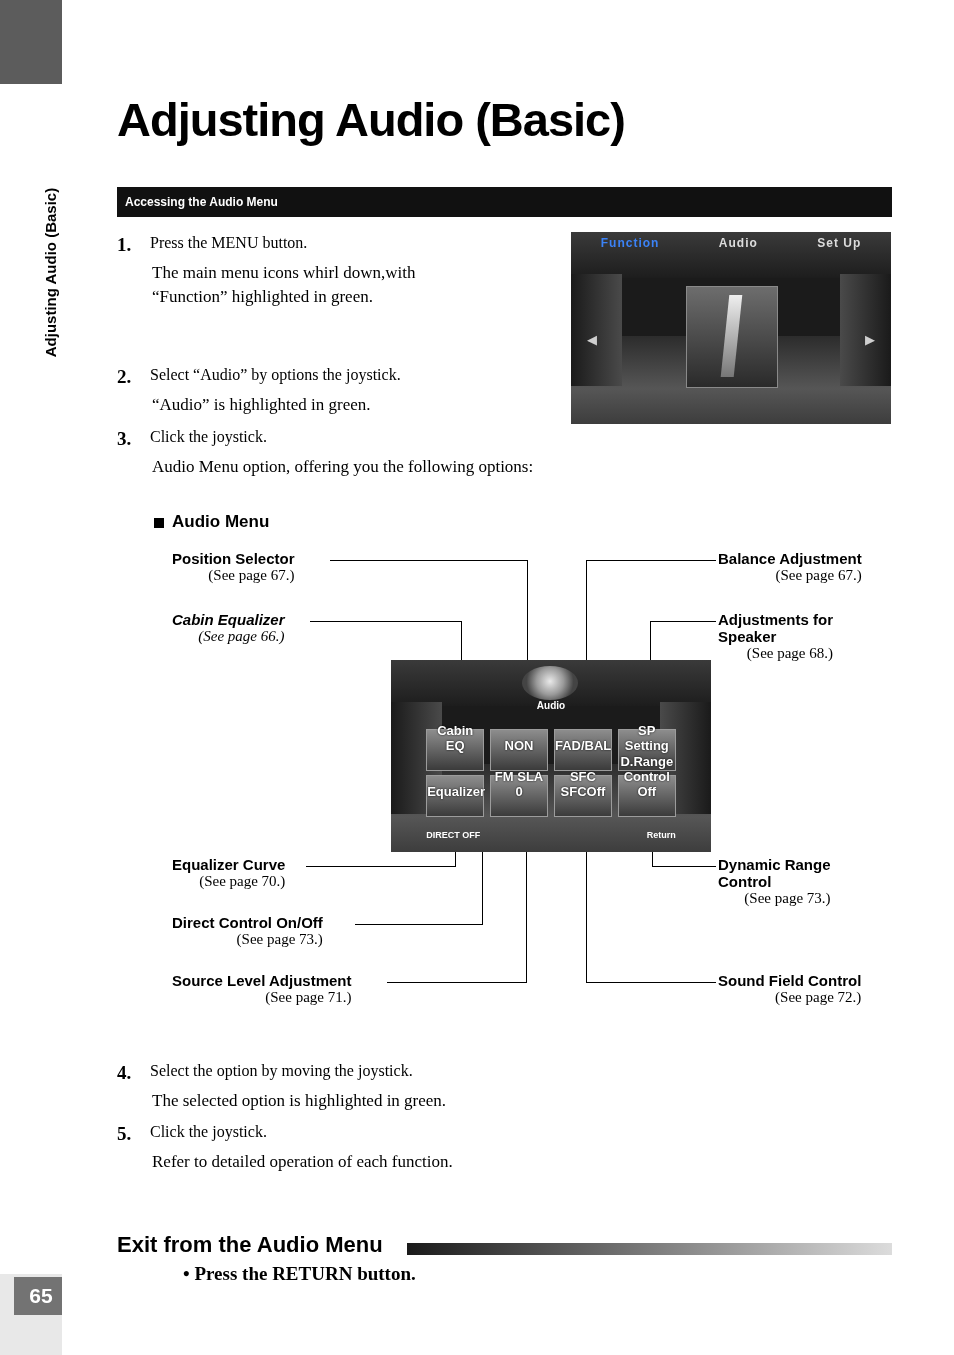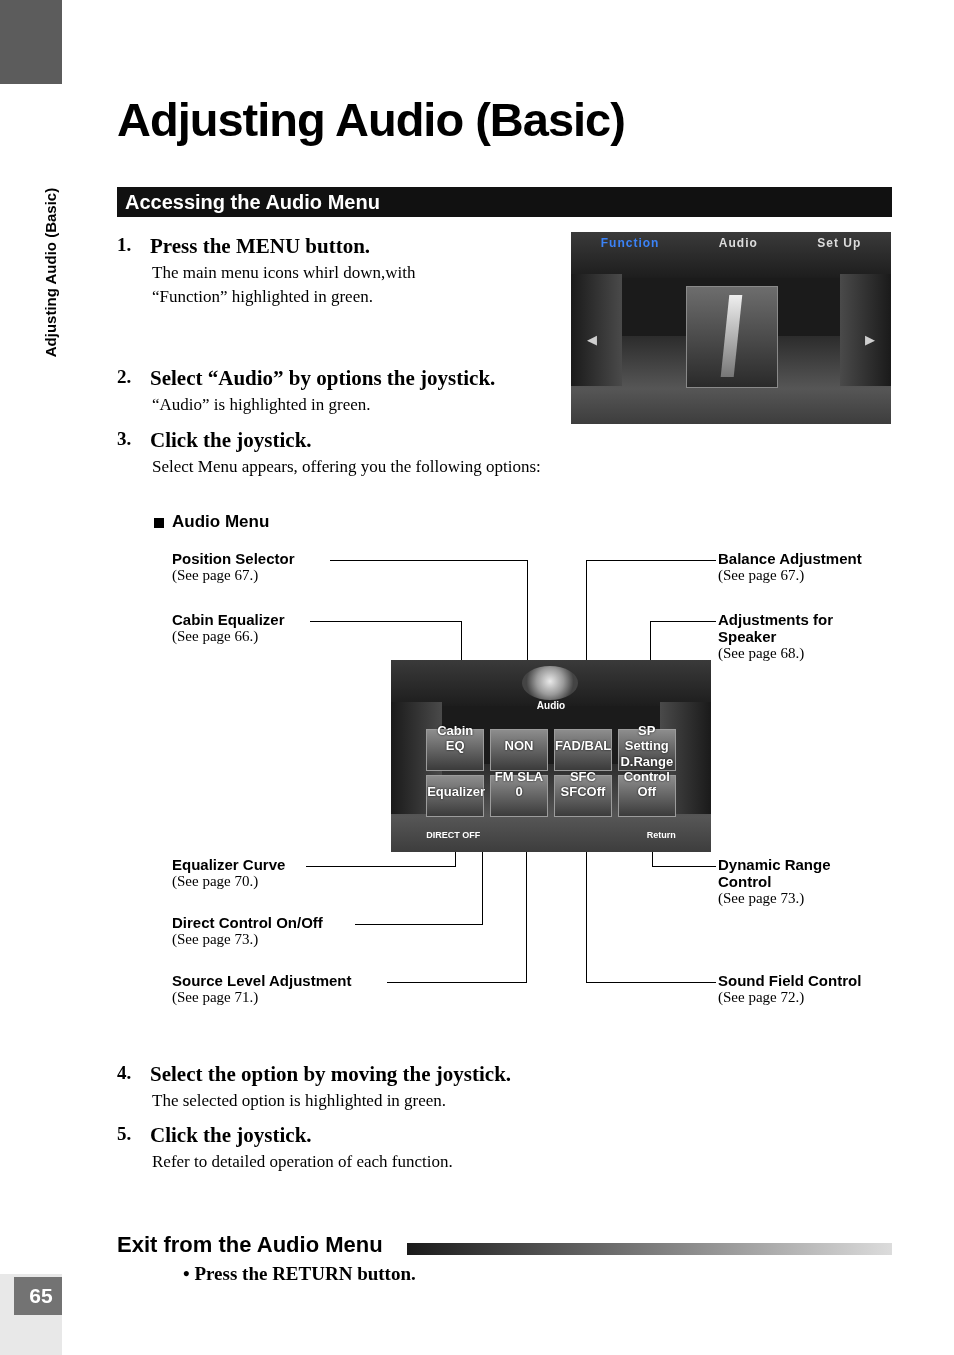--- a/index.html
+++ b/index.html
@@ -82,36 +82,36 @@
   .section-bar {
     position: absolute;
     left: 55px;
     top: 187px;
     width: 775px;
     height: 30px;
     background: #111;
     color: #fff;
     font-family: "Liberation Sans", sans-serif;
     font-weight: bold;
-    font-size: 20px;
+    font-size: 12px;
     display: flex;
     align-items: center;
     padding-left: 8px;
     box-sizing: border-box;
   }
   .step-num {
     position: absolute;
     font-weight: bold;
     font-size: 19px;
     color: #000;
   }
   .step-head {
     position: absolute;
-    font-weight: bold;
-    font-size: 21px;
+    font-weight: normal;
+    font-size: 16px;
     color: #000;
   }
   .step-body {
     position: absolute;
     font-size: 17px;
     color: #000;
     line-height: 1.35;
   }
   
   .screen1 {
@@ -261,20 +261,21 @@
     color: #000;
     display: block;
     white-space: nowrap;
   }
   .callout .pg {
     font-family: "Liberation Serif", serif;
     font-size: 15px;
     color: #000;
     display: block;
     white-space: nowrap;
+    text-align: right;
   }
   .sq {
     position: absolute;
     width: 10px; height: 10px;
     background: #000;
   }
   .audiomenu-head {
     position: absolute;
     font-family: "Liberation Sans", sans-serif;
     font-weight: bold;
@@ -338,21 +339,21 @@
     <div class="step-head" style="left:88px; top:234px;">Press the MENU button.</div>
     <div class="step-body" style="left:90px; top:262px;">The main menu icons whirl down,with</div>
     <div class="step-body" style="left:90px; top:286px;">“Function” highlighted in green.</div>
 
     <div class="step-num" style="left:55px; top:366px;">2.</div>
     <div class="step-head" style="left:88px; top:366px;">Select “Audio” by options the joystick.</div>
     <div class="step-body" style="left:90px; top:394px;">“Audio” is highlighted in green.</div>
 
     <div class="step-num" style="left:55px; top:428px;">3.</div>
     <div class="step-head" style="left:88px; top:428px;">Click the joystick.</div>
-    <div class="step-body" style="left:90px; top:456px;">Select Menu appears, offering you the following options:</div>
+    <div class="step-body" style="left:90px; top:456px;">Audio Menu option, offering you the following options:</div>
 
     <div class="screen1">
       <div class="lcd-ceiling"></div>
       <div class="lcd-floor"></div>
       <div class="lcd-wall-l"></div>
       <div class="lcd-wall-r"></div>
       <div class="tabrow">
         <span class="hl">Function</span>
         <span>Audio</span>
         <span>Set Up</span>
@@ -362,21 +363,21 @@
       <div class="arrow-r">▶</div>
     </div>
 
     <div class="sq" style="left:92px; top:518px;"></div>
     <div class="audiomenu-head" style="left:110px; top:512px;">Audio Menu</div>
 
     <div class="callout" style="left:110px; top:550px;">
       <span class="lab">Position Selector</span>
       <span class="pg">(See page 67.)</span>
     </div>
-    <div class="callout" style="left:110px; top:611px;">
+    <div class="callout" style="left:110px; top:611px;font-style:italic;">
       <span class="lab">Cabin Equalizer</span>
       <span class="pg">(See page 66.)</span>
     </div>
     <div class="callout" style="left:110px; top:856px;">
       <span class="lab">Equalizer Curve</span>
       <span class="pg">(See page 70.)</span>
     </div>
     <div class="callout" style="left:110px; top:914px;">
       <span class="lab">Direct Control On/Off</span>
       <span class="pg">(See page 73.)</span>

